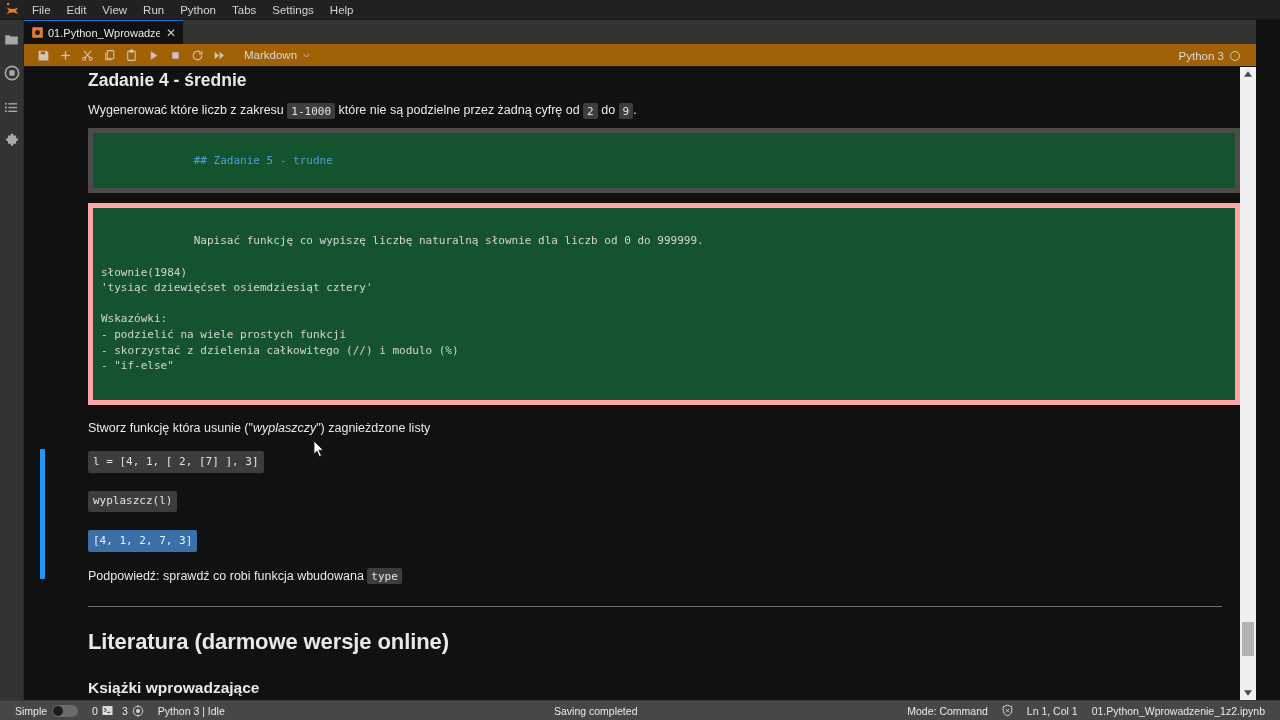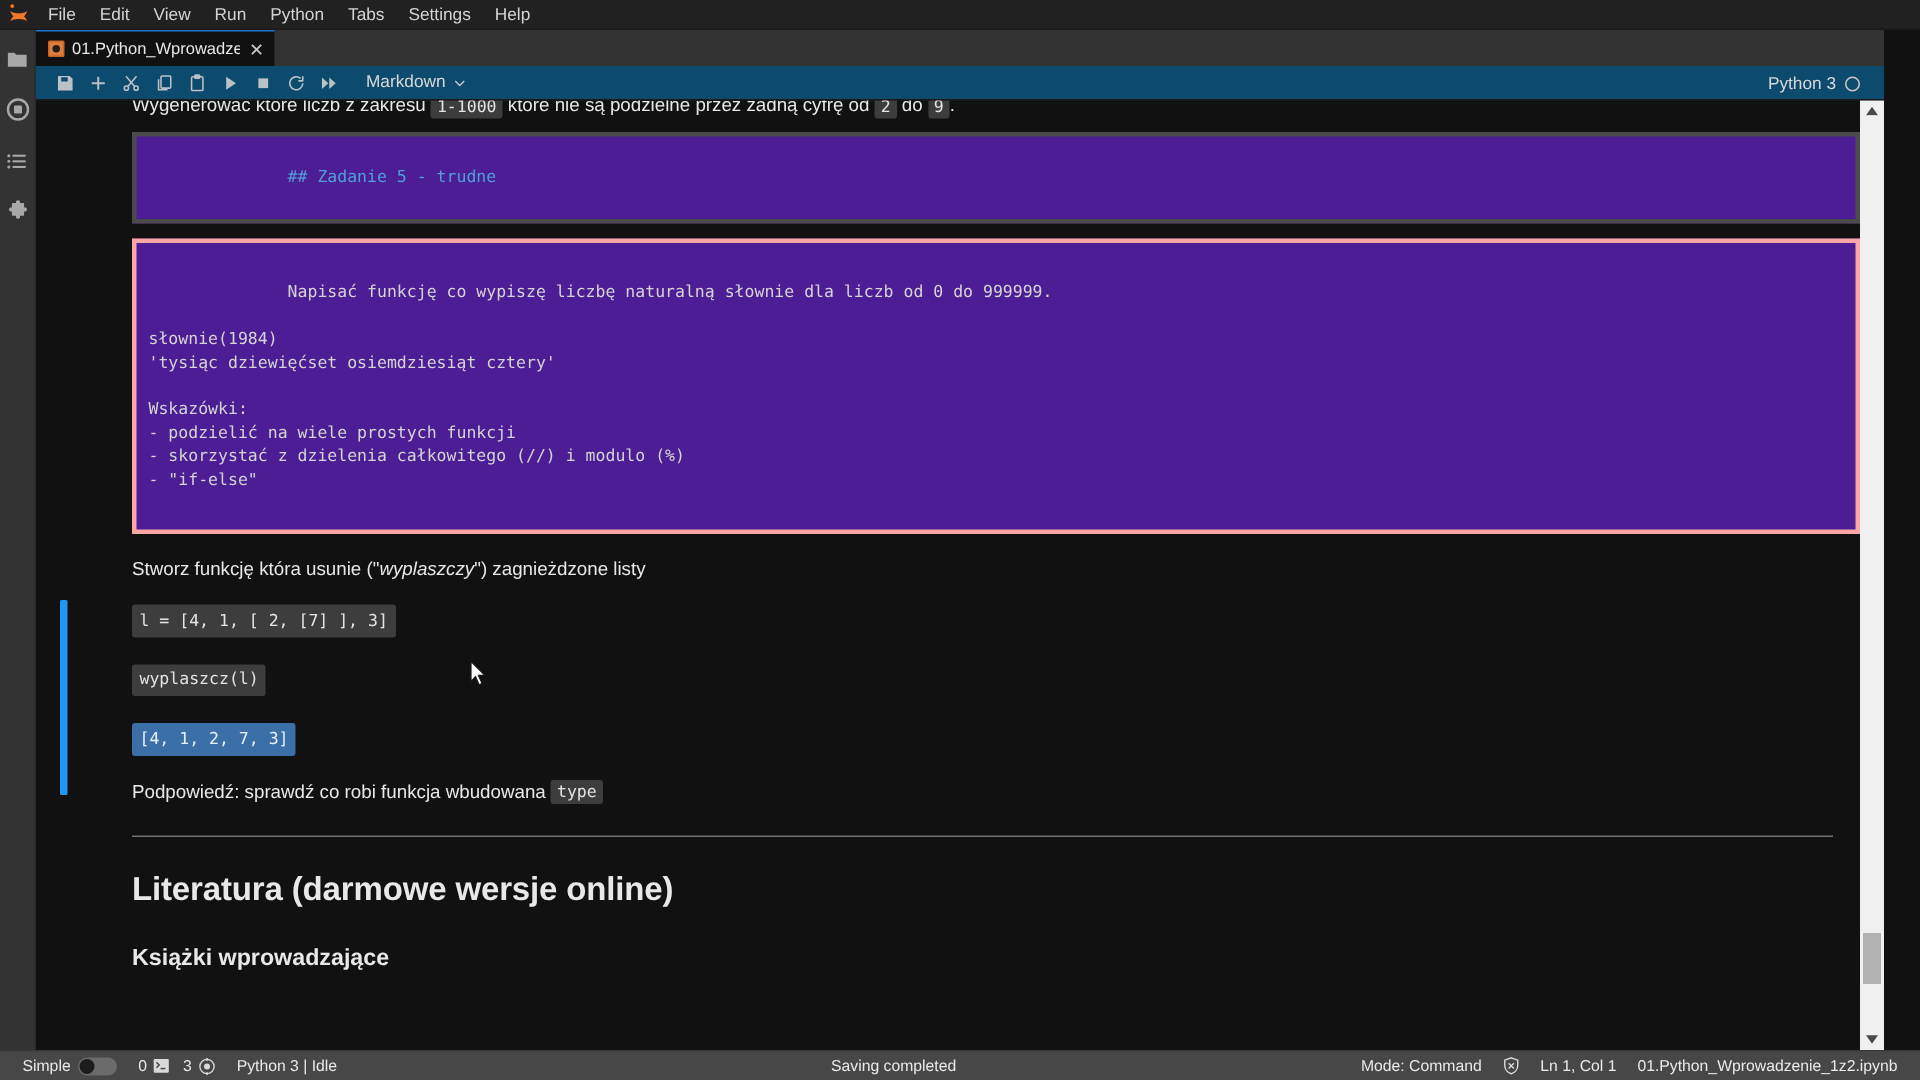--- a/index.html
+++ b/index.html
@@ -66,21 +66,21 @@
     display: block; width: 5px; height: 5px; background: #1f1f1f; border-radius: 50%;
   }
   .tab-label {
     font-size: 11px; color: #e8e8e8; white-space: nowrap;
     overflow: hidden; max-width: 112px; text-overflow: clip;
   }
   .tab-close { font-size: 12px; color: #c8c8c8; line-height: 1; padding: 0 1px; }
 
   
   .toolbar {
-    height: 23px; flex: 0 0 23px; background: #0c4a6e;
+    height: 23px; flex: 0 0 23px; background: #a16207;
     display: flex; align-items: center; gap: 0px; padding-left: 8px;
     border-bottom: 1px solid #1a1a1a;
     position: relative;
   }
   .tb-btn {
     width: 22px; height: 20px; display: flex; align-items: center; justify-content: center;
     opacity: .86;
   }
   .celltype {
     display: flex; align-items: center; gap: 5px; margin-left: 10px;
@@ -129,21 +129,21 @@
   }
   .codeline {
     display: inline-block; font-family: "DejaVu Sans Mono", monospace;
     font-size: 11px; background: #3d3d3d; color: #e3e3e3;
     padding: 2.5px 5px; border-radius: 2px; margin: 4px 0;
   }
   .codeline.sel { background: #3a6fa8; color: #e8f0f8; }
 
   
   .editor {
-    background: #4c1d95; border: 3px solid #fca5a5;
+    background: #14532d; border: 5px solid #fca5a5;
     font-family: "DejaVu Sans Mono", monospace; font-size: 11px;
     color: #d4d4d4; padding: 4px 8px; line-height: 1.42;
     white-space: pre;
   }
   .editor.active { border-color: #4b4b4b; }
   .editor .line1 { color: #4f9fd8; }
 
   
   .vscroll {
     position: absolute; top: 0; right: 0; width: 16px; height: 100%;
@@ -321,20 +321,21 @@
         <span class="kernel-dot"></span>
       </div>
     </div>
 
     <div class="nbarea">
       <div class="nbscroll">
         <div class="nbinner" style="padding-top:0">
 
           <div class="cell" style="margin-top:-14px;">
             <div class="md-body">
+              <h2>Zadanie 4 - średnie</h2>
               <p>
                 <span>Wygenerować które liczb z zakresu </span><code class="ic">1-1000</code><span> które nie są podzielne przez żadną cyfrę od </span><code class="ic">2</code><span> do </span><code class="ic">9</code><span>.</span>
               </p>
             </div>
           </div>
 
           <div class="cell" style="margin-top:6px;">
             <div class="editor active">
               <span class="line1">## Zadanie 5 - trudne</span>
             </div>

